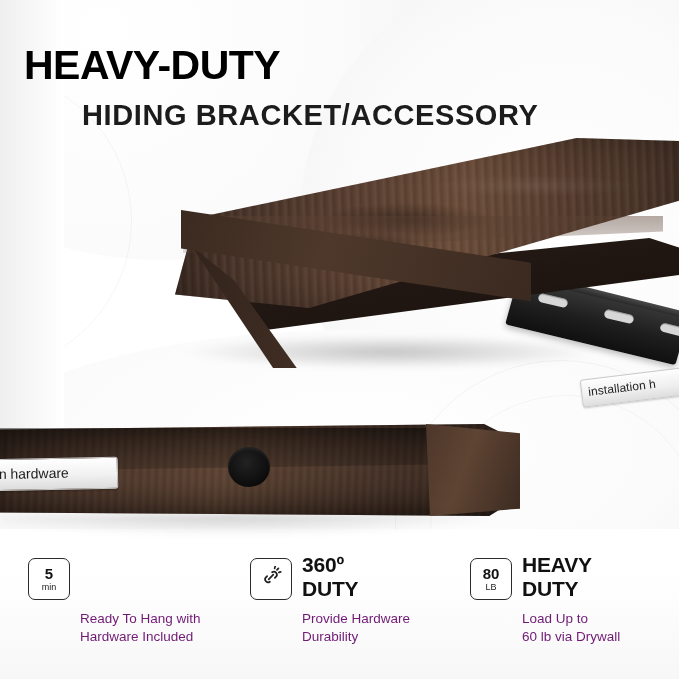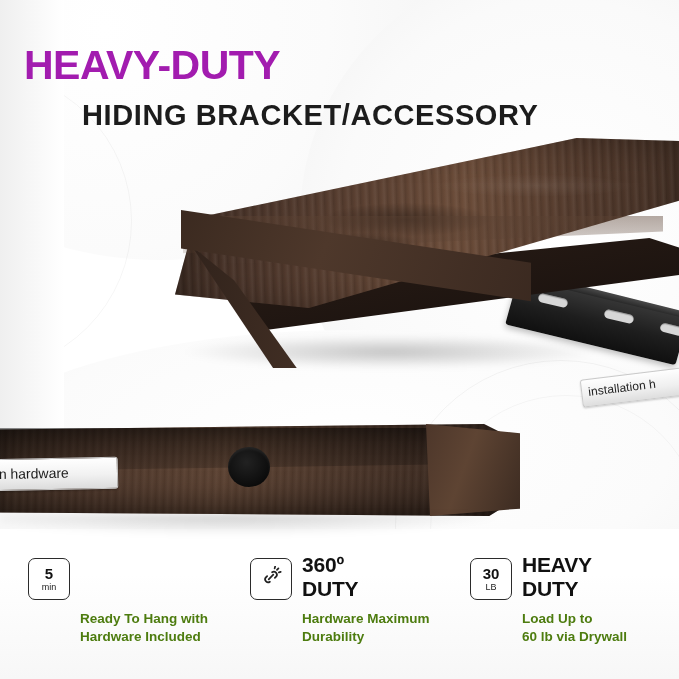--- a/index.html
+++ b/index.html
@@ -69,21 +69,21 @@
   }
 
   
   .title {
     position: absolute;
     left: 24px;
     top: 42px;
     font-size: 41px;
     font-weight: bold;
     letter-spacing: -0.5px;
-    color: #a21caf;
+    color: #000000;
     font-family: "Liberation Sans", sans-serif;
   }
   .subtitle {
     position: absolute;
     left: 82px;
     top: 99px;
     font-size: 29px;
     font-weight: bold;
     letter-spacing: 0.6px;
     color: #1c1c1c;
@@ -377,24 +377,23 @@
     color: #111;
     line-height: 1.12;
     letter-spacing: -0.2px;
     white-space: pre-line;
   }
   .f-desc {
     position: absolute;
     left: 52px;
     top: 58px;
     font-size: 13.5px;
-    color: #4d7c0f;
+    color: #701a75;
     line-height: 1.32;
     white-space: pre-line;
-    font-weight: bold;
   }
 </style>
 </head>
 <body>
 
 <div id="page">
 
   <div class="bg-sweep-1"></div>
   <div class="bg-sweep-2"></div>
   <div class="bg-sweep-3"></div>
@@ -460,27 +459,27 @@
             <path d="M13.2 6.8 a3.3 3.3 0 0 1 4.6 4.6 l-1.6 1.6"></path>
             <path d="M10.8 17.2 a3.3 3.3 0 0 1 -4.6 -4.6 l1.6 -1.6"></path>
             <path d="M18.5 4.2 l1.6 -1.6"></path>
             <path d="M20.6 7.0 l2.0 -0.6"></path>
             <path d="M16.0 2.6 l0.5 -2.0"></path>
           </svg>
         </span>
       </div>
       <div class="f-title">360º
 DUTY</div>
-      <div class="f-desc">Hardware Maximum
+      <div class="f-desc">Provide Hardware
 Durability</div>
     </div>
 
     <div class="feature f3">
       <div class="f-badge">
-        <div class="big">30</div>
+        <div class="big">80</div>
         <div class="small">LB</div>
       </div>
       <div class="f-title">HEAVY
 DUTY</div>
       <div class="f-desc">Load Up to
 60 lb via Drywall</div>
     </div>
 
   </div>
 

